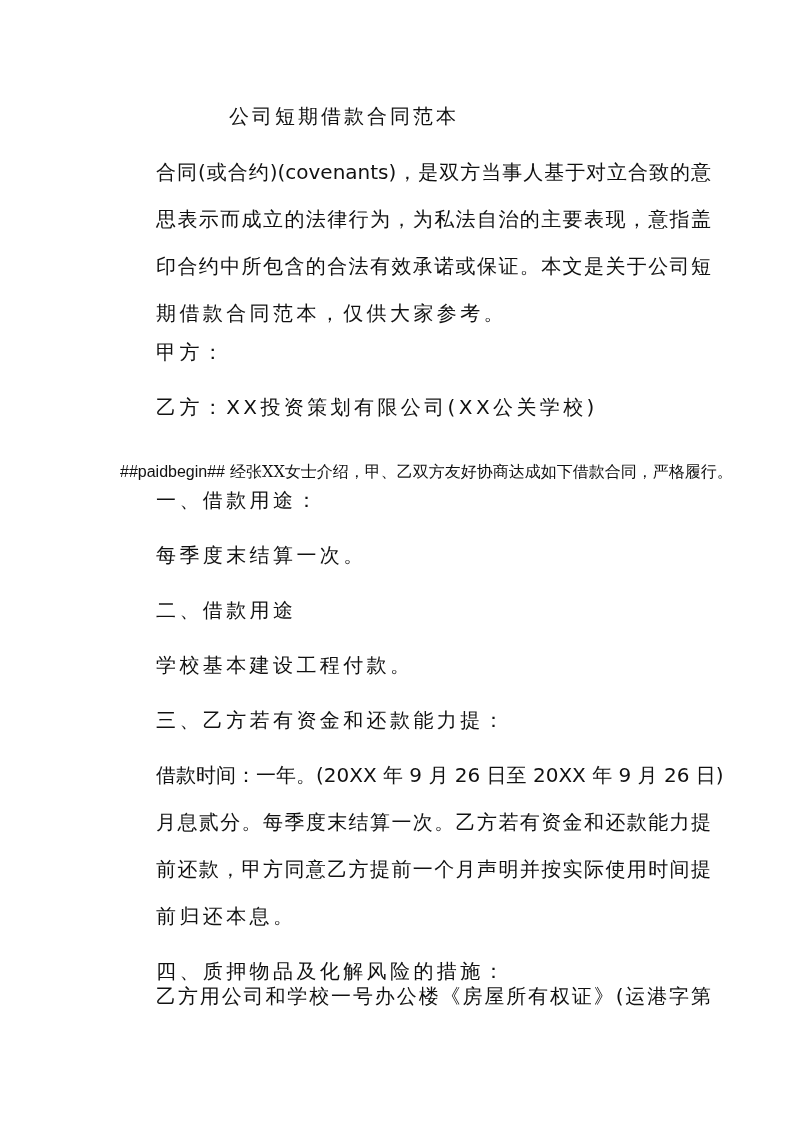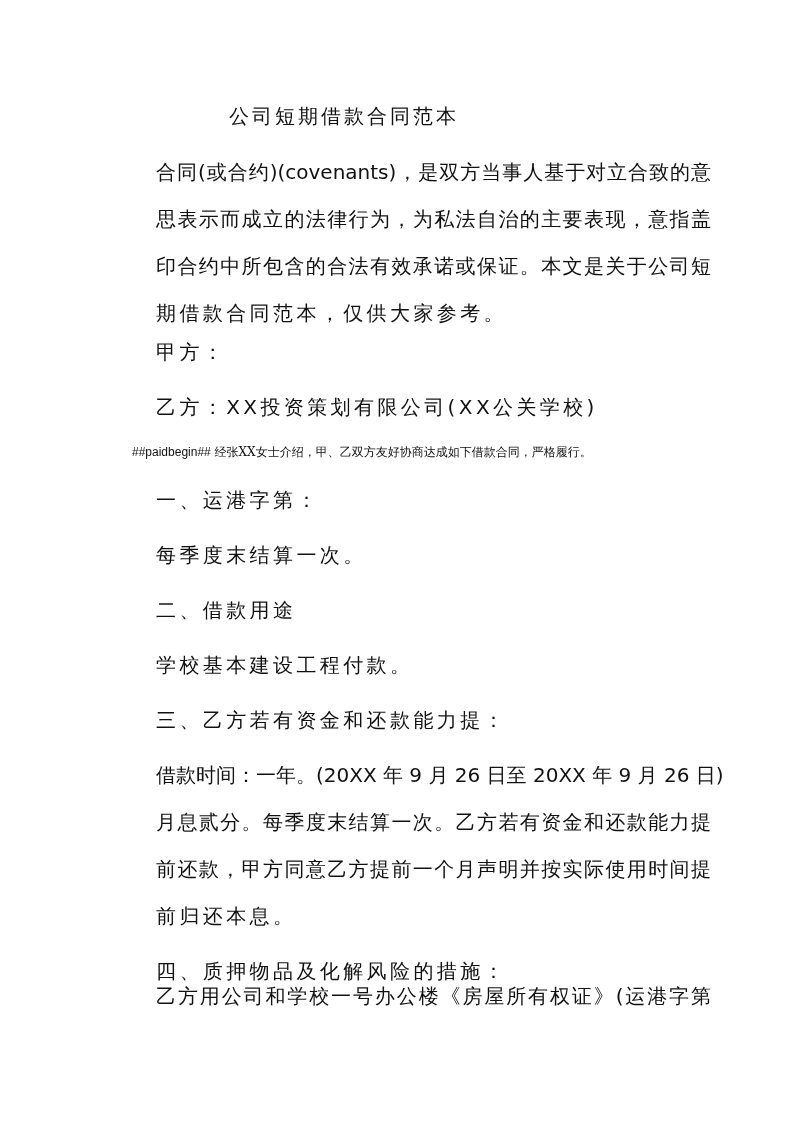--- a/index.html
+++ b/index.html
@@ -3,43 +3,43 @@
 <meta charset="utf-8">
 <style>
   html, body { margin: 0; padding: 0; background: #ffffff; }
   body { width: 793px; height: 1122px; position: relative; overflow: hidden;
          font-family: "DejaVu Sans", "Liberation Sans", sans-serif; color: #111; }
   .line { position: absolute; left: 120px; font-size: 20px; letter-spacing: 3.4px;
           white-space: nowrap; line-height: 24px; margin-left: 36px; }
   .line.just { width: 555px; text-align: justify; text-align-last: justify; letter-spacing: 0; }
   .title { position: absolute; left: 0; width: 688px; top: 104px; text-align: center;
            font-size: 20px; letter-spacing: 3px; line-height: 24px; }
-  .small { position: absolute; left: 120px; top: 444px; font-size: 12px; line-height: 16px;
-           white-space: nowrap; font-family: "DejaVu Serif", serif; margin-left: 12px; }
+  .small { position: absolute; left: 120px; top: 464px; font-size: 16px; line-height: 16px;
+           white-space: nowrap; font-family: "DejaVu Serif", serif; }
   .small .tag { font-family: "Liberation Sans", sans-serif; }
 </style>
 </head>
 <body>
 
 <div>
   <div class="title">公司短期借款合同范本</div>
 
   <div class="line just" style="top:160px"> 合同(或合约)(covenants)，是双方当事人基于对立合致的意</div>
   <div class="line just" style="top:207px">思表示而成立的法律行为，为私法自治的主要表现，意指盖</div>
   <div class="line just" style="top:254px">印合约中所包含的合法有效承诺或保证。本文是关于公司短</div>
   <div class="line" style="top:301px">期借款合同范本，仅供大家参考。</div>
 
   <div class="line" style="top:340px"> 甲方：</div>
   <div class="line" style="top:395px"> 乙方：XX投资策划有限公司(XX公关学校)</div>
 
   <div class="small">
     <span class="tag">##paidbegin##</span><span> 经张XX女士介绍，甲、乙双方友好协商达成如下借款合同，严格履行。</span>
   </div>
 
-  <div class="line" style="top:488px"> 一、运港字第：</div>
+  <div class="line" style="top:488px"> 一、借款用途：</div>
   <div class="line" style="top:543px"> 每季度末结算一次。</div>
 
   <div class="line" style="top:598px"> 二、借款用途</div>
   <div class="line" style="top:653px"> 学校基本建设工程付款。</div>
 
   <div class="line" style="top:708px"> 三、乙方若有资金和还款能力提：</div>
   <div class="line just" style="top:763px"> 借款时间：一年。(20XX 年 9 月 26 日至 20XX 年 9 月 26 日)</div>
   <div class="line just" style="top:810px">月息贰分。每季度末结算一次。乙方若有资金和还款能力提</div>
   <div class="line just" style="top:857px">前还款，甲方同意乙方提前一个月声明并按实际使用时间提</div>
   <div class="line" style="top:904px">前归还本息。</div>

